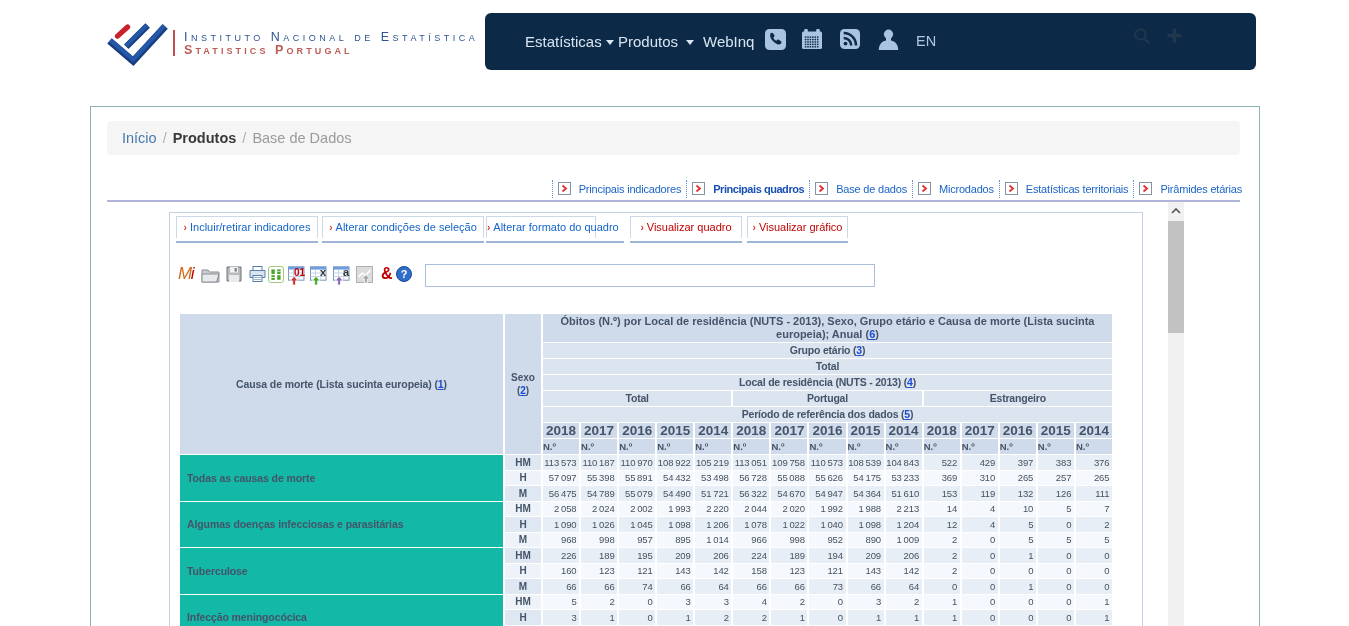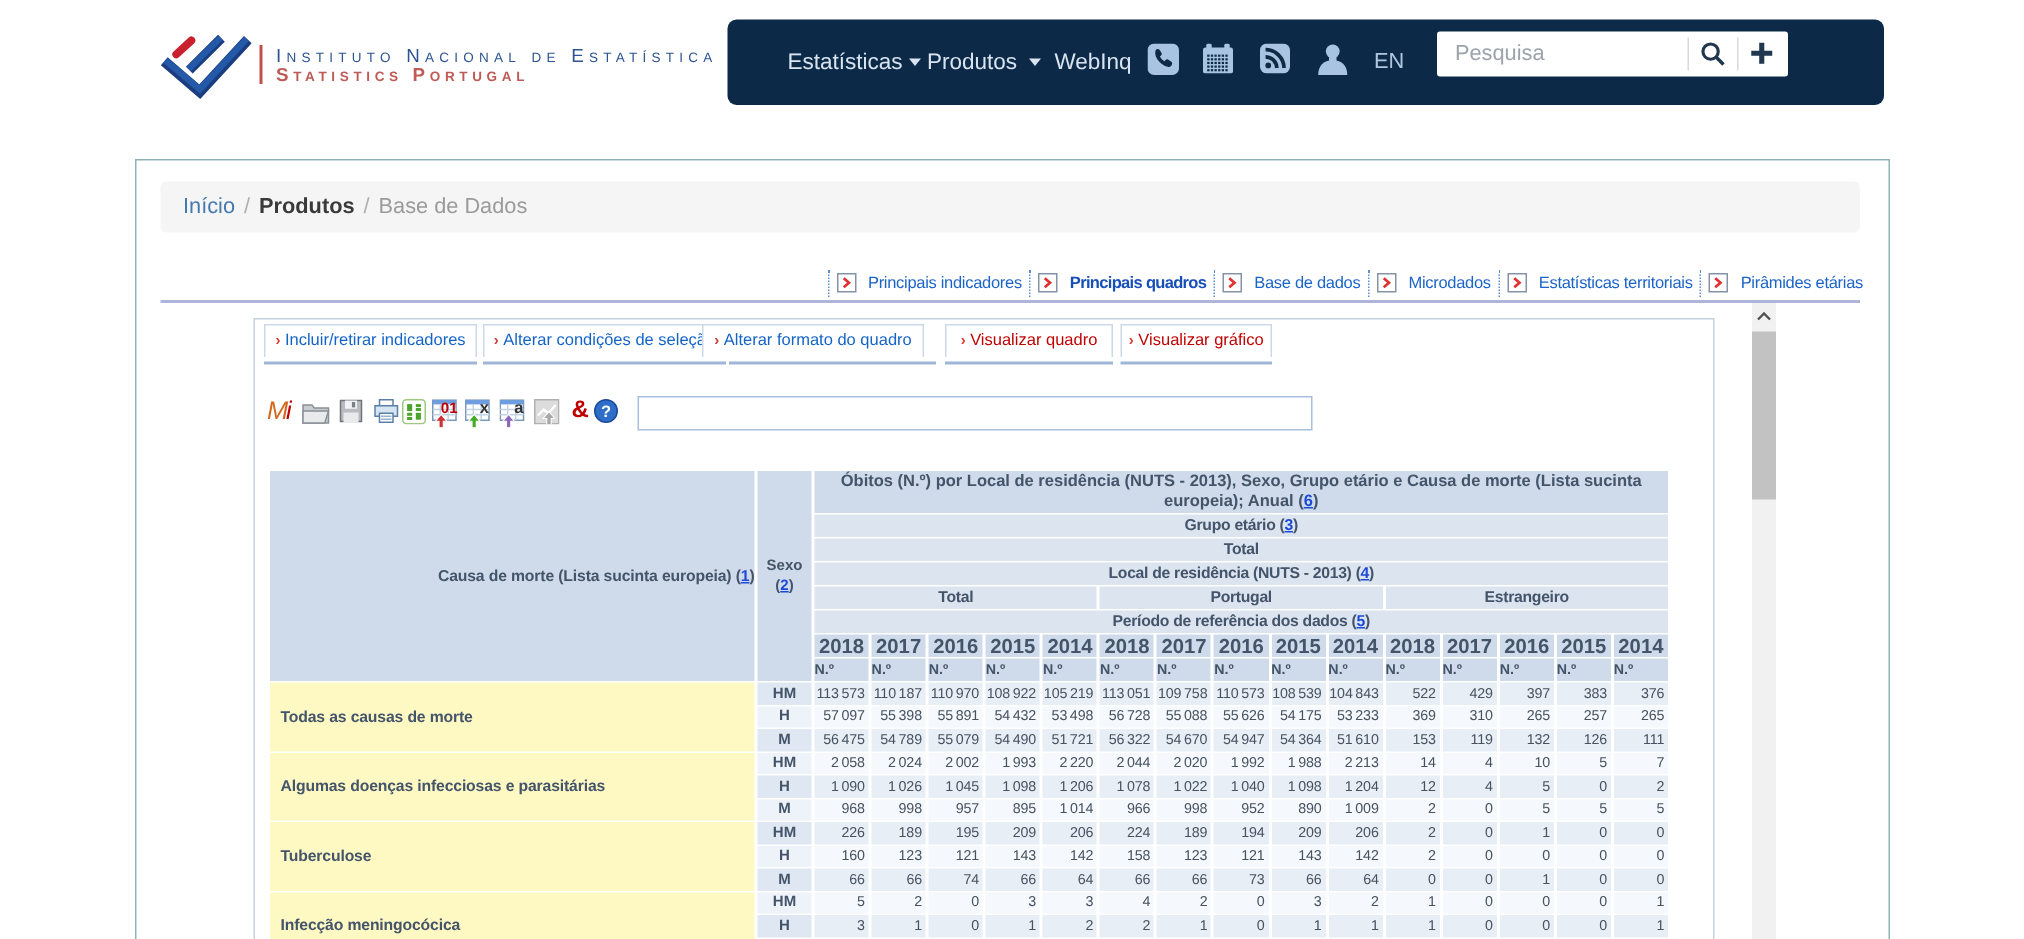--- a/index.html
+++ b/index.html
@@ -46,28 +46,28 @@
 .ticon{position:absolute;top:266px}
 #tinput{left:425px;top:264px;width:450px;height:23px;border:1px solid #A9BFDC;background:#fff}
 
 #sbar{left:1168px;top:202px;width:16px;height:424px;background:#F1F1F1}
 #sbar .up{position:absolute;left:0;top:0;width:16px;height:17px;display:flex;align-items:center;justify-content:center}
 #sbar .th{position:absolute;left:0;top:19px;width:16px;height:112px;background:#C2C2C2}
 
 #twrap{left:178px;top:313px}
 #dt{border-collapse:separate;border-spacing:2px 1px;table-layout:fixed;width:936px}
 #dt td{overflow:hidden}
-#hcause{width:323px;background:#CFDBEA;text-align:right;vertical-align:middle;font-size:10.5px;letter-spacing:-0.1px;font-weight:bold;color:#44546A}
+#hcause{width:323px;background:#CFDBEA;text-align:center;vertical-align:middle;font-size:10.5px;letter-spacing:-0.1px;font-weight:bold;color:#44546A}
 #hsexo{width:36px;background:#CFDBEA;text-align:center;vertical-align:middle;font-size:10px;font-weight:bold;color:#44546A;line-height:13px}
 .ht{background:#DBE4EF;text-align:center;font-size:10.5px;letter-spacing:-0.2px;font-weight:bold;color:#44546A;height:15px;line-height:15px}
 .ttl{height:28px;line-height:13.5px;padding:0;font-size:11px;letter-spacing:0;background:#CFDBEA}
 .yr{background:#CFDBEA;text-align:center;font-size:13.5px;font-weight:bold;color:#44546A;height:15px}
 .no{background:#CFDBEA;font-size:9.5px;font-weight:bold;color:#44546A;height:15px}
 .lk{color:#1B49D8;text-decoration:underline}
-td.cause{background:#fef9c3;font-size:10.5px;letter-spacing:-0.1px;font-weight:bold;color:#44546A;padding-left:7px;vertical-align:middle}
+td.cause{background:#14b8a6;font-size:10.5px;letter-spacing:-0.1px;font-weight:bold;color:#44546A;padding-left:7px;vertical-align:middle}
 td.sx{text-align:center;font-size:10px;font-weight:bold;color:#44546A;height:14.5px}
 td.sx.odd{background:#DEE7F2}
 td.sx.even{background:#EEF3F9}
 td.v{text-align:right;font-size:9.5px;color:#46525F;padding-right:2.5px;white-space:nowrap;letter-spacing:-0.1px}
 td.v.odd{background:#E8EEF6}
 td.v.even{background:#F5F8FC}
 </style></head>
 <body>
 <svg class="abs" id="logo" width="62" height="46" viewBox="0 0 62 46">
 <path d="M3.5 20.9 L27.2 41.1 L59.2 6.4" fill="none" stroke="#1A3D80" stroke-width="7"></path>
@@ -129,25 +129,20 @@
 <circle cx="5.5" cy="14.6" r="1.9" fill="#112A44"></circle>
 <path d="M3.7 8.9 a7.5 7.5 0 0 1 7.5 7.5" fill="none" stroke="#112A44" stroke-width="2.5"></path>
 <path d="M3.7 4.1 a12.3 12.3 0 0 1 12.3 12.3" fill="none" stroke="#112A44" stroke-width="2.5"></path>
 </svg>
   <svg class="nicon" style="left:393px" width="21" height="21" viewBox="0 0 21 21">
 <circle cx="10.5" cy="5.2" r="4.6" fill="#A9C4E2"></circle>
 <path d="M0.8 21 c0-5.8 3.3-9.8 9.7-9.8 s9.7 4 9.7 9.8 z" fill="#A9C4E2"></path>
 <rect x="8" y="8" width="5" height="4" fill="#A9C4E2"></rect>
 </svg>
   <div class="nl" id="en" style="left:431px">EN</div>
-  <div class="abs" id="search">
-    <span class="ph">Pesquisa</span>
-    <span class="s1"></span>
-      <span class="s2"></span>
-  </div>
   <svg class="abs" style="left:648px;top:14px" width="18" height="18" viewBox="0 0 18 18">
 <circle cx="7.4" cy="7.4" r="5.1" fill="none" stroke="#20374E" stroke-width="2.1"></circle>
 <path d="M11.2 11.2 L16 16" stroke="#20374E" stroke-width="2.3"></path>
 </svg>
   <svg class="abs" style="left:681px;top:14px" width="17" height="17" viewBox="0 0 17 17">
 <path d="M8.5 1.5 v14 M1.5 8.5 h14" stroke="#20374E" stroke-width="3.4"></path>
 </svg>
 </div>
 <div class="abs" id="panel"></div>
 <div class="abs" id="crumb">
@@ -193,21 +188,21 @@
           <path d="M2.5 1.5 L6 4.5 L2.5 7.5" fill="none" stroke="#E03030" stroke-width="1.8"></path>
         </svg>
       </span>Pirâmides etárias</div>
   </div>
 <div class="abs" id="sepline"></div>
 <div class="abs" id="cbox"></div>
 <div class="tab" style="left:176px;width:142px"><span class="ch">›</span>Incluir/retirar indicadores</div>
 <div class="tabu" style="left:176px;width:142px"></div>
 <div class="tab" style="left:322px;width:162px"><span class="ch">›</span>Alterar condições de seleção</div>
 <div class="tabu" style="left:322px;width:162px"></div>
-<div class="tab" style="left:468px;width:148px"><span class="ch">›</span>Alterar formato do quadro</div>
+<div class="tab" style="left:486px;width:110px"><span class="ch">›</span>Alterar formato do quadro</div>
 <div class="tabu" style="left:486px;width:138px"></div>
 <div class="tab red" style="left:630px;width:112px"><span class="ch">›</span>Visualizar quadro</div>
 <div class="tabu" style="left:630px;width:112px"></div>
 <div class="tab red" style="left:747px;width:101px"><span class="ch">›</span>Visualizar gráfico</div>
 <div class="tabu" style="left:747px;width:101px"></div>
 <div class="ticon" style="left:178px;top:264px;font-size:17px;font-weight:normal;font-style:italic;color:#D2691E;letter-spacing:-1.5px">M<span style="color:#C00000">i</span></div>
 <svg class="ticon" style="left:201px" width="19" height="18" viewBox="0 0 19 18">
 <path d="M1 4 h6 l1.5 2 H18 v10 H1 z" fill="#C9CDD1" stroke="#8A9096" stroke-width="1"></path>
 <path d="M1 8 h17 l-2.5 8 H1 z" fill="#E8EAEC" stroke="#8A9096" stroke-width="1"></path>
 </svg>

